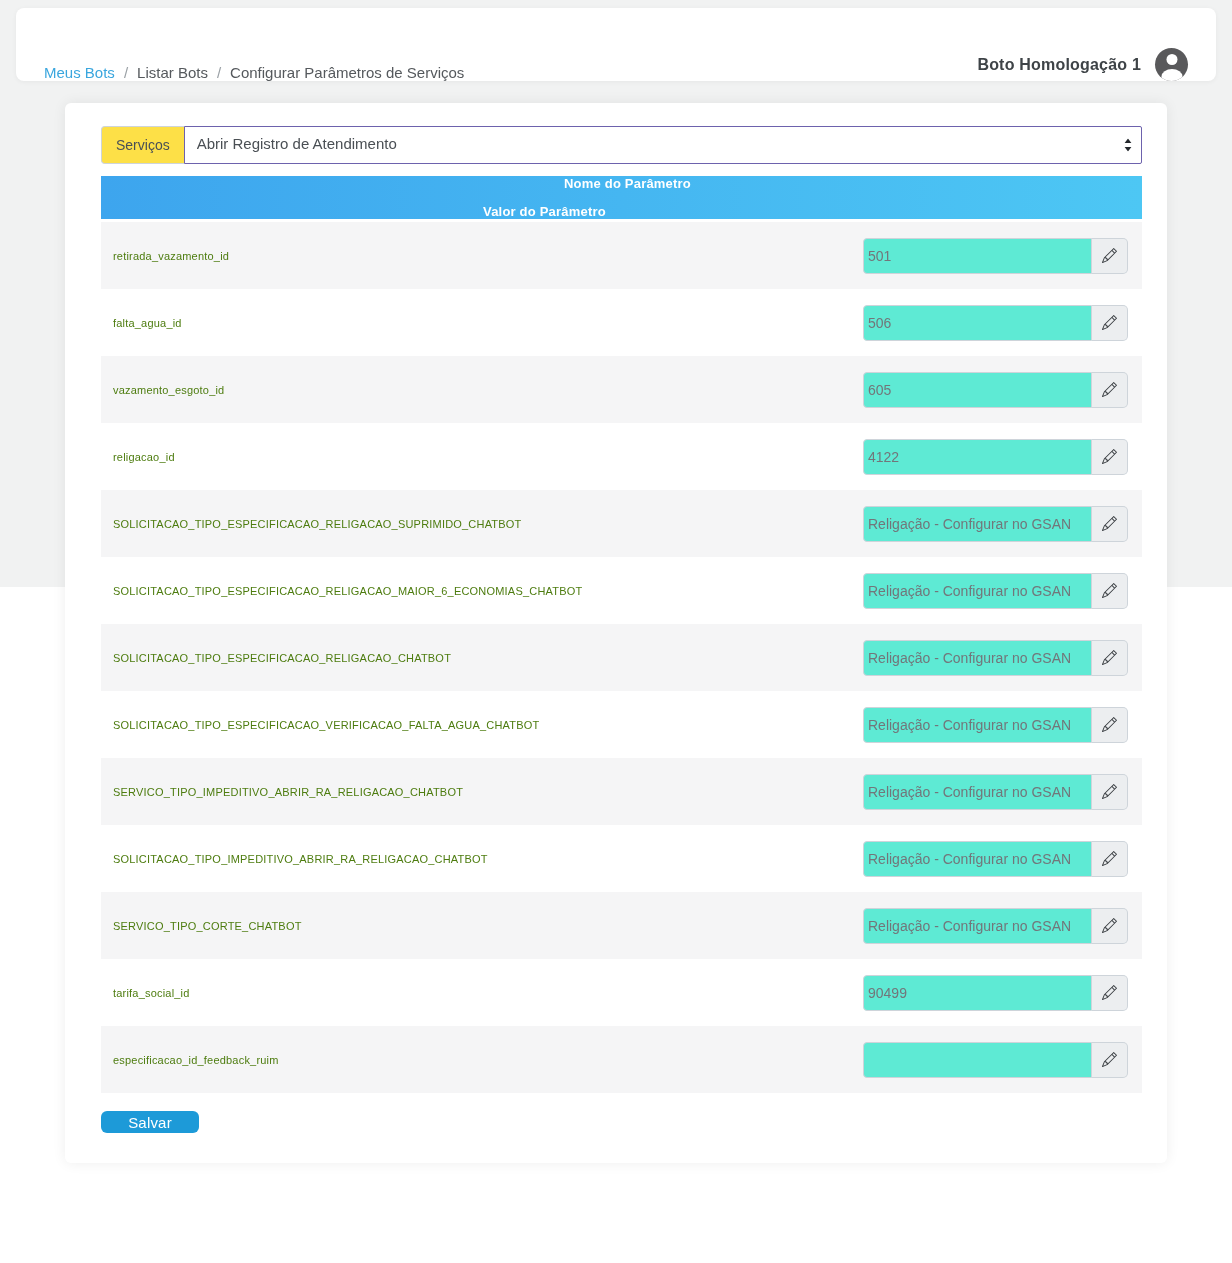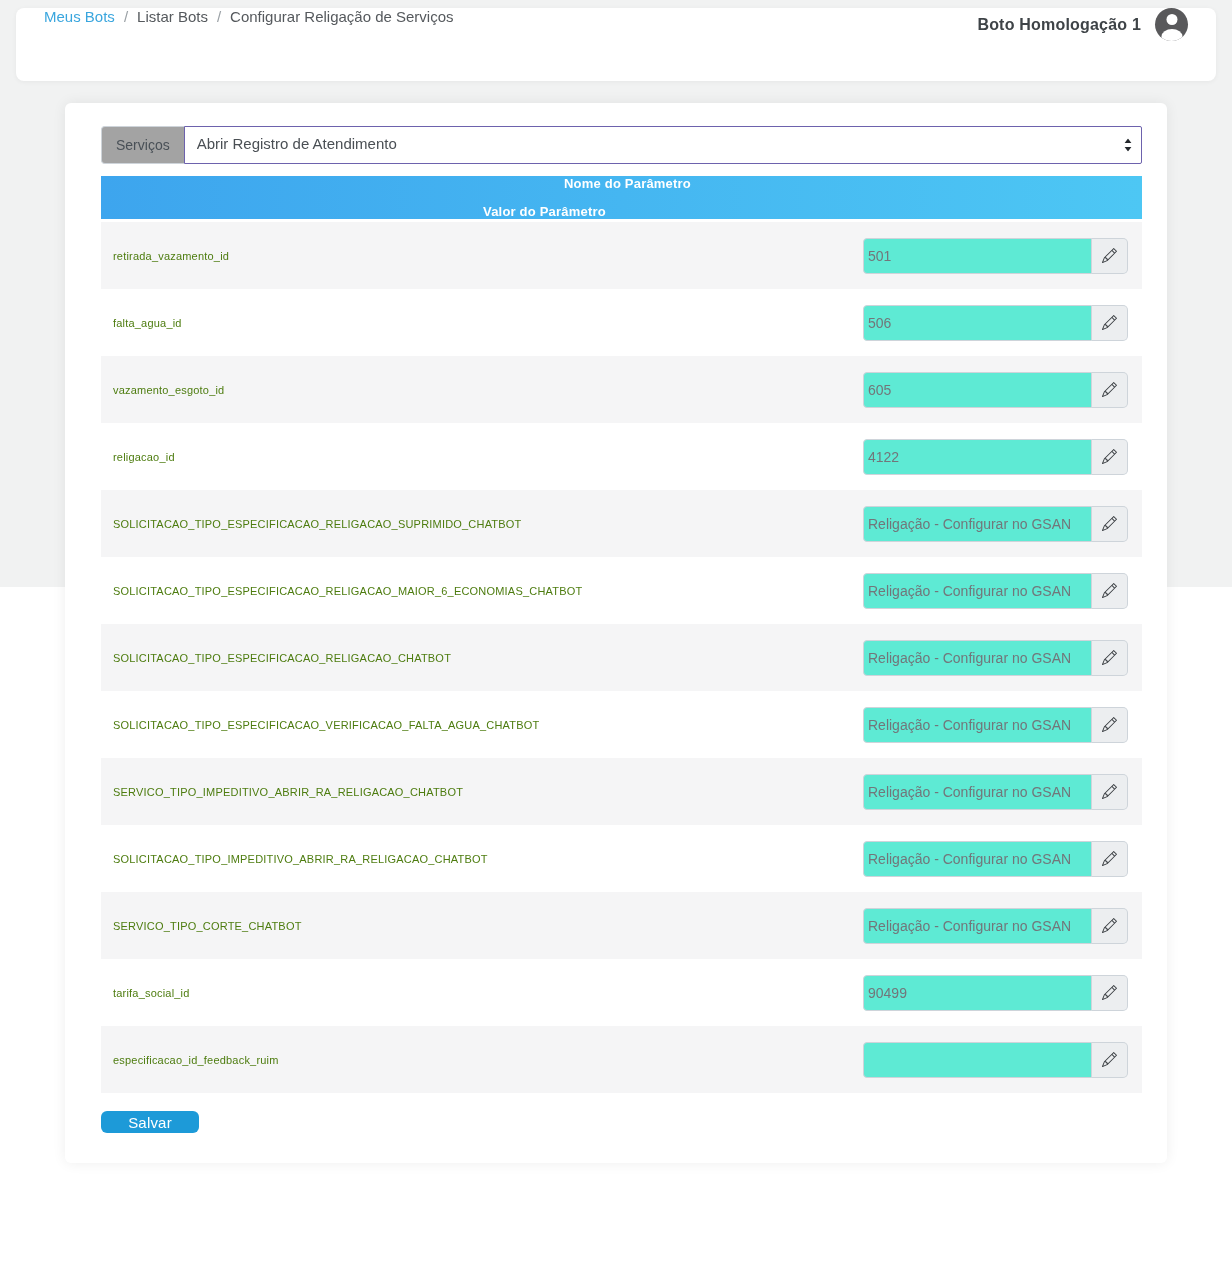--- a/index.html
+++ b/index.html
@@ -13,21 +13,21 @@
   }
 
   
   .navbar {
     margin: 8px 16px 16px;
     height: 73px;
     background: #ffffff;
     border-radius: 8px;
     box-shadow: 0 1px 5px rgba(0,0,0,0.05);
     display: flex;
-    align-items: flex-start;
+    align-items: flex-end;
     justify-content: space-between;
     padding: 0 28px;
   }
   .breadcrumb { display: flex; align-items: center; gap: 9px; font-size: 15px; color: #55595d; }
   .breadcrumb a { color: #3aa6de; text-decoration: none; cursor: pointer; }
   .breadcrumb .sep { color: #9aa0a5; }
   .nav-right { display: flex; align-items: center; gap: 14px; }
   .bot-name { font-size: 16px; font-weight: 700; color: #3e4347; letter-spacing: .2px; }
   .avatar { width: 33px; height: 33px; border-radius: 50%; background: #59595b; position: relative; overflow: hidden; cursor: pointer; flex: none; }
   .avatar .head { position: absolute; top: 6px; left: 50%; transform: translateX(-50%); width: 11px; height: 11px; border-radius: 50%; background: #fff; }
@@ -46,21 +46,21 @@
     font-size: 19px;
     font-weight: 500;
     color: #3f4347;
     margin-bottom: 13px;
     letter-spacing: .2px;
   }
 
   
   .selector { display: flex; height: 38px; margin-bottom: 12px; }
   .sel-label {
-    background: #a3a3a3;
+    background: #fde047;
     border: 1px solid #ced4da;
     border-right: none;
     border-radius: 4px 0 0 4px;
     display: flex; align-items: center;
     padding: 7px 14px;
     font-size: 14px;
     color: #495057;
     flex: none;
     text-align: center;
   }
@@ -143,21 +143,21 @@
 </style>
 </head>
 <body>
 
 <nav class="navbar">
   <div class="breadcrumb">
     <a>Meus Bots</a>
     <span class="sep">/</span>
     <span>Listar Bots</span>
     <span class="sep">/</span>
-    <span>Configurar Religação de Serviços</span>
+    <span>Configurar Parâmetros de Serviços</span>
   </div>
   <div class="nav-right">
     <span class="bot-name">Boto Homologação 1</span>
     <div class="avatar">
       <div class="head"></div>
       <div class="shoulders"></div>
     </div>
   </div>
 </nav>
 

